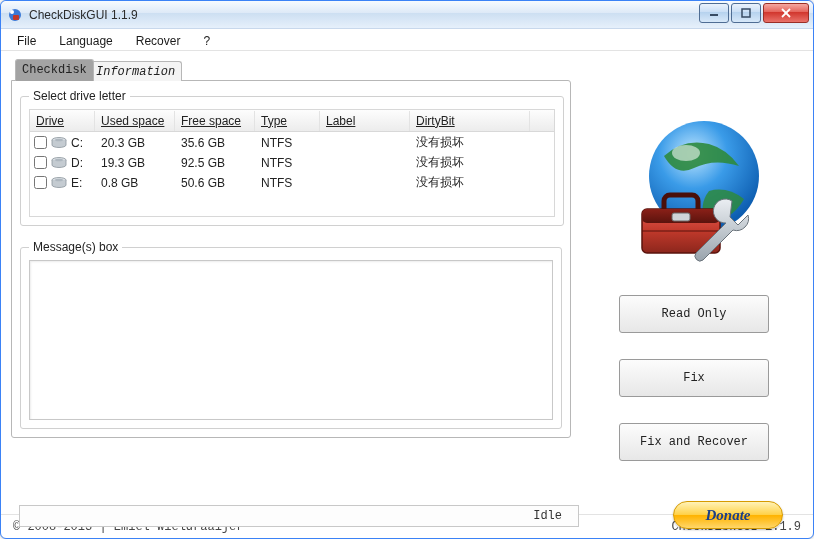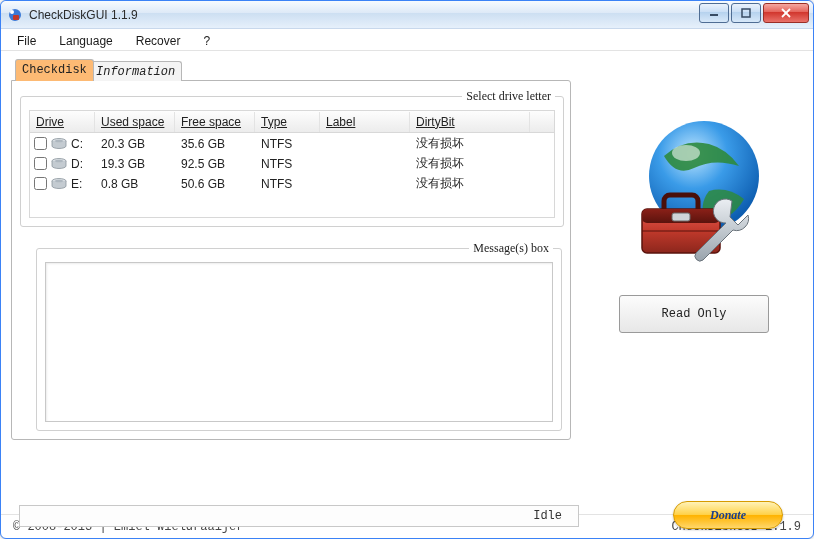--- a/index.html
+++ b/index.html
@@ -74,41 +74,40 @@
     font-family: "Courier New", monospace;
     font-size: 12px;
     border: 1px solid #b7b7b7;
     border-bottom: none;
     border-radius: 3px 3px 0 0;
     background: #fff;
     cursor: default;
     color: #222;
   }
   .tab.inactive { top: 2px; height: 20px; background: #f4f4f4; z-index: 1; font-style: italic;}
-  .tab.active { z-index: 3; background: #fdba74; }
+  .tab.active { z-index: 3; background: #a3a3a3; }
   .tab-body {
     position: relative;
     border: 1px solid #b7b7b7;
     border-radius: 0 3px 3px 3px;
     margin-top: -1px;
     width: 560px;
     padding: 8px;
   }
   fieldset.drive-group, fieldset.msg-group {
     border: 1px solid #d0d0d0;
     border-radius: 3px;
     padding: 6px 8px 8px 8px;
     margin: 0;
   }
   fieldset legend {
-    font-family: Liberation Serif, serif;
+    font-family: Liberation Sans, sans-serif;
     font-size: 12px;
     padding: 0 4px;
     color: #222;
-    text-align: right;
   }
   .drive-table-wrap { border: 1px solid #d8d8d8; overflow: hidden; }
   .dt-header, .dt-row {
     display: grid;
     grid-template-columns: 65px 80px 80px 65px 90px 120px 24px;
     align-items: center;
   }
   .dt-header {
     background: linear-gradient(#fdfdfd, #ececec);
     border-bottom: 1px solid #d8d8d8;
@@ -122,21 +121,21 @@
     white-space: nowrap;
     text-decoration: underline;
   }
   .dt-header > div:last-child { border-right: none; }
   .dt-body { background: #fff; height: 84px; }
   .dt-row { height: 20px; font-size: 12px; }
   .dt-row > div { padding: 2px 6px; color: #222; white-space: nowrap; }
   .dt-row .drive-cell { display: flex; align-items: center; gap: 4px; padding-left: 4px;}
   .dt-row input[type=checkbox]{ width:13px; height:13px; margin:0; }
   .drive-icon { width: 16px; height: 12px; display:inline-block; }
-  fieldset.msg-group { margin-top: 14px; margin-left: 16px; }
+  fieldset.msg-group { margin-top: 14px; }
   .msgbox {
     width: 100%;
     height: 160px;
     border: 1px solid #c8c8c8;
     background: #fff;
     box-shadow: inset 1px 1px 2px rgba(0,0,0,0.08);
     overflow: auto;
     position: relative;
   }
   .msgbox::-webkit-scrollbar { width: 16px; }
@@ -181,21 +180,21 @@
     position: absolute;
     right: 30px; top: 450px;
     width: 110px; height: 28px;
     border-radius: 14px;
     background: linear-gradient(#fff2b7, #ffd24a 48%, #ffb300 52%, #ffd76a);
     border: 1px solid #d69a00;
     box-shadow: 0 1px 2px rgba(0,0,0,0.25);
     display: flex; align-items: center; justify-content: center;
     font-style: italic; font-weight: bold;
     font-family: Georgia, serif;
-    font-size: 12px;
+    font-size: 15px;
     color: #1a3f8a;
     cursor: default;
   }
   .footer {
     height: 24px;
     border-top: 1px solid #e3e3e3;
     display: flex;
     justify-content: space-between;
     align-items: center;
     padding: 0 12px;
@@ -369,20 +368,22 @@
             <path d="M50 98 v-8 a6 6 0 0 1 6 -6 h22 a6 6 0 0 1 6 6 v8" fill="none" stroke="#4a0f0a" stroke-width="5"></path>
             <line x1="28" y1="120" x2="106" y2="120" stroke="#5a130d" stroke-width="1.2"></line>
           </g>
           <g>
             <path d="M118 90 a12 12 0 1 0 -6 22 l-30 30 a5 5 0 0 0 7 7 l30 -30 a12 12 0 0 0 15 -15 l-10 10 -8 -8 z" fill="url(#wr)" stroke="#6a737b" stroke-width="1"></path>
           </g>
         </svg>
       </div>
       <div class="action-buttons">
         <div class="abtn">Read Only</div>
+        <div class="abtn">Fix</div>
+        <div class="abtn">Fix and Recover</div>
       </div>
     </div>
 
     <div class="donate">Donate</div>
 
   </div>
 
   <div class="footer">
     <span>© 2008-2013 | Emiel Wieldraaijer</span>
     <span>CheckDiskGUI 1.1.9</span>

